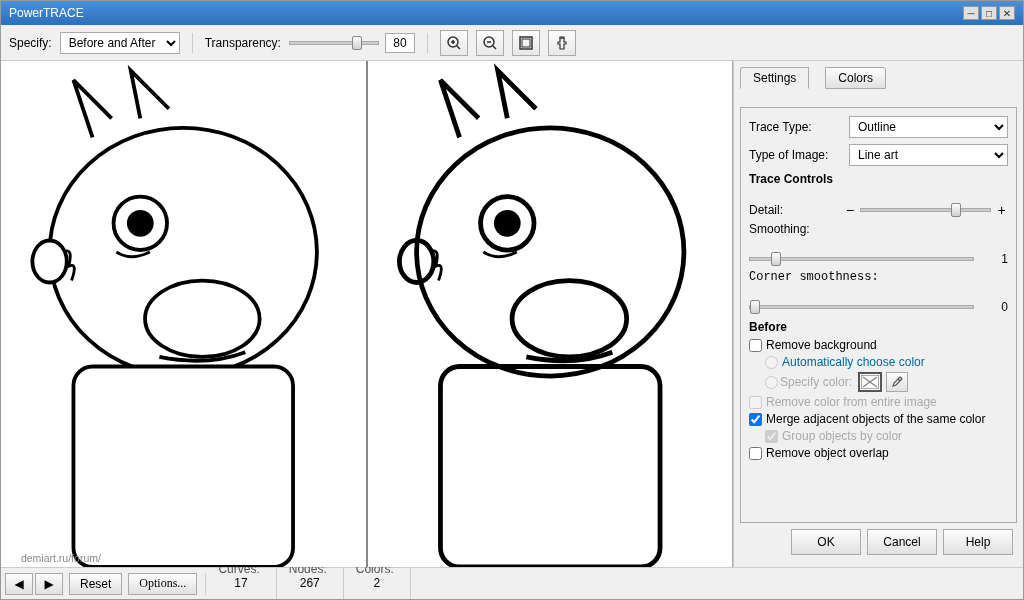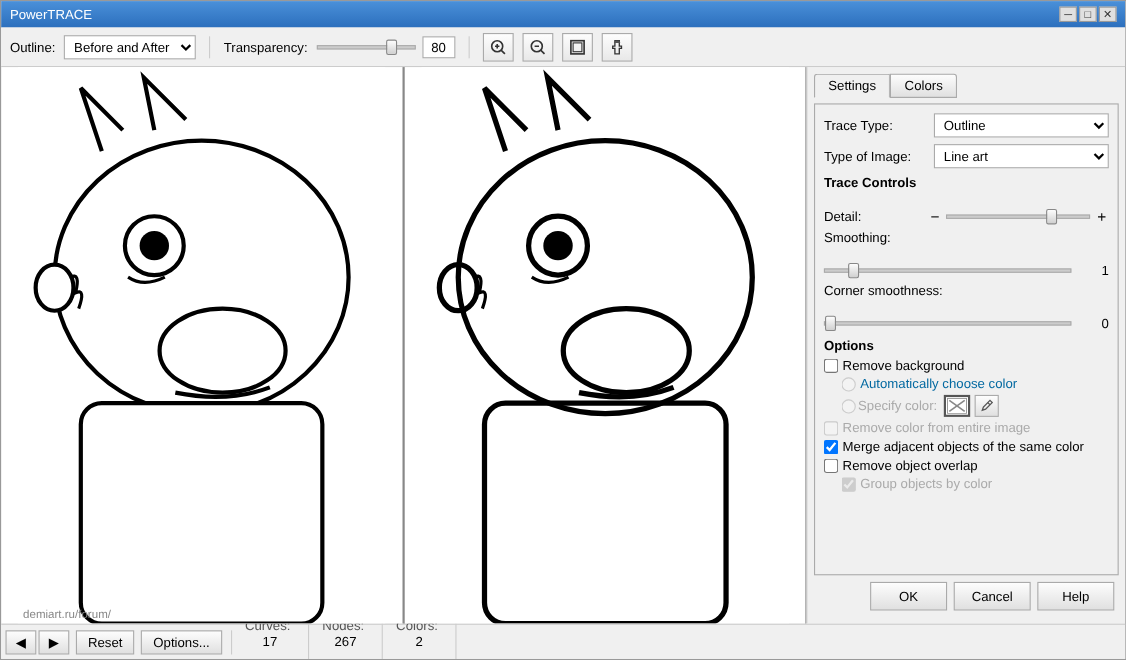--- a/index.html
+++ b/index.html
@@ -20,21 +20,21 @@
     .toolbar-slider { width: 90px; height: 14px; }
     .toolbar-num { width: 30px; height: 20px; border: 1px solid #aaa; background: white; text-align: center; font-size: 12px; }
     .toolbar-icon-btn { width: 28px; height: 26px; border: 1px solid #aaa; background: linear-gradient(to bottom, #fdfdfd, #e8e8e8); cursor: pointer; display: flex; align-items: center; justify-content: center; font-size: 14px; }
     
     .main-area { display: flex; flex: 1; overflow: hidden; }
     
     .preview-area { flex: 1; background: #d0d0d0; position: relative; overflow: hidden; border-right: 1px solid #aaa; }
     
     .right-panel { width: 290px; background: #f0f0f0; border-left: 1px solid #ccc; display: flex; flex-direction: column; padding: 6px; }
     
-    .tabs { display: flex; gap: 0; margin-bottom: 5px; }
+    .tabs { display: flex; gap: 16px; margin-bottom: 18px; }
     .tab { padding: 3px 12px; border: 1px solid #aaa; background: linear-gradient(to bottom, #fdfdfd, #e0e0e0); cursor: pointer; font-size: 12px; }
     .tab.active { background: #f0f0f0; border-bottom: 1px solid #f0f0f0; z-index: 1; }
     .tab:first-child { border-radius: 3px 0 0 0; }
     .tab:last-child { border-radius: 0 3px 0 0; }
     
     .panel-content { border: 1px solid #aaa; background: #f0f0f0; padding: 8px; flex: 1; overflow-y: auto; }
     
     .form-row { display: flex; align-items: center; margin-bottom: 6px; }
     .form-label { min-width: 100px; font-size: 12px; }
     .form-select { flex: 1; height: 22px; border: 1px solid #aaa; background: white; padding: 1px 4px; font-size: 12px; }
@@ -58,21 +58,21 @@
     
     .color-box { width: 24px; height: 20px; border: 2px solid #555; background: white; display: inline-flex; align-items: center; justify-content: center; margin-left: 4px; }
     .color-picker-btn { width: 22px; height: 20px; border: 1px solid #aaa; background: linear-gradient(to bottom, #fdfdfd, #e0e0e0); cursor: pointer; display: inline-flex; align-items: center; justify-content: center; font-size: 10px; margin-left: 2px; }
     
     .specify-color-row { display: flex; align-items: center; gap: 2px; padding-left: 16px; margin-bottom: 3px; }
     
     .status-bar { height: 32px; background: #f0f0f0; border-top: 1px solid #ccc; display: flex; align-items: center; }
     .status-nav { display: flex; align-items: center; padding: 0 4px; gap: 2px; border-right: 1px solid #ccc; }
     .nav-btn { width: 28px; height: 22px; border: 1px solid #aaa; background: linear-gradient(to bottom, #fdfdfd, #e0e0e0); cursor: pointer; display: flex; align-items: center; justify-content: center; font-size: 12px; }
     .reset-btn { height: 22px; padding: 0 10px; border: 1px solid #aaa; background: linear-gradient(to bottom, #fdfdfd, #e0e0e0); cursor: pointer; font-size: 12px; margin: 0 4px; }
-    .options-btn { height: 22px; padding: 0 10px; border: 1px solid #aaa; background: linear-gradient(to bottom, #fdfdfd, #e0e0e0); cursor: pointer; font-size: 12px; margin-right: 4px; }
+    .options-btn { height: 22px; padding: 0 10px; border: 1px solid #aaa; background: linear-gradient(to bottom, #fdfdfd, #e0e0e0); cursor: pointer; font-size: 12px; margin-right: 4px; font-family: Liberation Serif, serif; }
     .status-stats { display: flex; align-items: center; gap: 0; flex: 1; }
     .stat-item { padding: 0 12px; border-right: 1px solid #ccc; font-size: 12px; height: 44px; display: flex; align-items: center; flex-direction: column; }
     .stat-label { color: #555; margin-right: 4px; }
     
     .action-buttons { display: flex; gap: 6px; justify-content: flex-end; padding: 6px 4px; }
     .action-btn { height: 26px; min-width: 70px; border: 1px solid #aaa; background: linear-gradient(to bottom, #fdfdfd, #e0e0e0); cursor: pointer; font-size: 12px; padding: 0 12px; }
     
     
     .preview-svg-container { width: 100%; height: 100%; display: flex; }
     .preview-half-left, .preview-half-right { flex: 1; background: white; overflow: hidden; }
@@ -88,21 +88,21 @@
   <div class="title-bar">
     <span class="title-bar-title">PowerTRACE</span>
     <div class="title-bar-controls">
       <div class="title-bar-btn">─</div>
       <div class="title-bar-btn">□</div>
       <div class="title-bar-btn">✕</div>
     </div>
   </div>
 
   <div class="toolbar">
-    <span class="toolbar-label">Outline:</span>
+    <span class="toolbar-label">Specify:</span>
     <select class="toolbar-select">
       <option>Before and After</option>
       <option>Before</option>
       <option>After</option>
     </select>
     <div class="toolbar-sep"></div>
     <span class="toolbar-label">Transparency:</span>
     <div class="toolbar-slider-group">
       <input type="range" class="toolbar-slider" min="0" max="100" value="80" style="">
       <input type="text" class="toolbar-num" value="80" style="">
@@ -240,29 +240,29 @@
 
         <div style="margin-bottom:4px;">
           <div style="font-size:12px;margin-bottom:2px;">Smoothing:</div>
           <div class="slider-row">
             <input type="range" style="flex: 1 1 0%;" min="0" max="10" value="1">
             <span class="slider-val">1</span>
           </div>
         </div>
 
         <div style="margin-bottom:6px;">
-          <div style="font-size:12px;margin-bottom:2px;">Corner smoothness:</div>
+          <div style="font-size:12px;margin-bottom:2px;font-family:Liberation Mono, monospace;">Corner smoothness:</div>
           <div class="slider-row">
             <input type="range" style="flex: 1 1 0%;" min="0" max="100" value="0">
             <span class="slider-val">0</span>
           </div>
         </div>
 
         <div class="options-section">
-          <div class="options-title">Options</div>
+          <div class="options-title">Before</div>
 
 
           <div class="checkbox-row">
             <input type="checkbox" id="chk-removebg" style="">
             <label for="chk-removebg">Remove background</label>
           </div>
 
           <div class="radio-row disabled">
             <input type="radio" name="bg-color" id="radio-auto" disabled="" style="">
             <label for="radio-auto" style="color:#0369a1;">Automatically choose color</label>
@@ -289,28 +289,28 @@
           <div class="checkbox-row disabled">
             <input type="checkbox" id="chk-removecolor" disabled="" style="">
             <label for="chk-removecolor" style="color:#aaa;">Remove color from entire image</label>
           </div>
 
           <div class="checkbox-row">
             <input type="checkbox" id="chk-merge" checked="" style="">
             <label for="chk-merge">Merge adjacent objects of the same color</label>
           </div>
 
+          <div class="checkbox-row disabled" style="padding-left:16px;">
+            <input type="checkbox" id="chk-group" checked="" disabled="" style="">
+            <label for="chk-group" style="color:#aaa;">Group objects by color</label>
+          </div>
+
           <div class="checkbox-row">
             <input type="checkbox" id="chk-overlap" style="">
             <label for="chk-overlap">Remove object overlap</label>
-          </div>
-
-          <div class="checkbox-row disabled" style="padding-left:16px;">
-            <input type="checkbox" id="chk-group" checked="" disabled="" style="">
-            <label for="chk-group" style="color:#aaa;">Group objects by color</label>
           </div>
         </div>
       </div>
 
       <div class="action-buttons">
         <button class="action-btn">OK</button>
         <button class="action-btn">Cancel</button>
         <button class="action-btn">Help</button>
       </div>
     </div>

